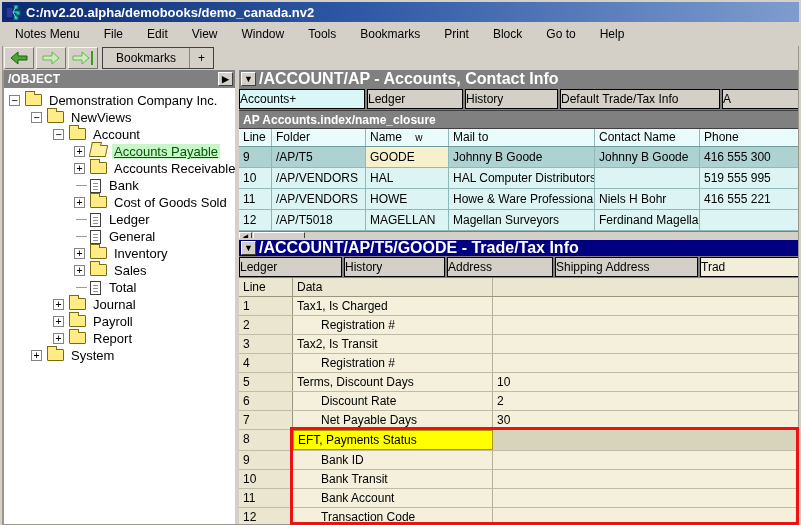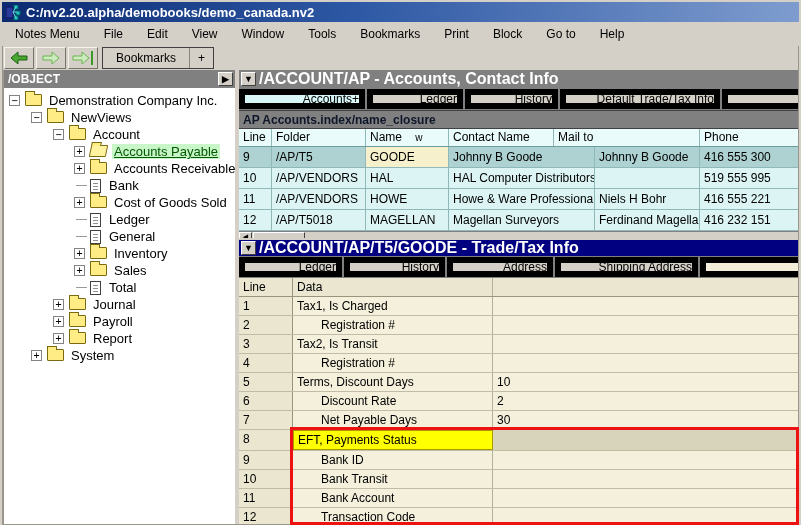--- a/index.html
+++ b/index.html
@@ -54,29 +54,29 @@
     background:repeating-linear-gradient(#909090 0 1px, transparent 1px 3px); }
   .tree-lbl { padding:0 2px; }
   .tree-row.selected .tree-lbl { color:#005a00; background:#c9f6c9; text-decoration:underline; }
   
   .right { position:absolute; left:237px; top:68px; right:1px; bottom:1px; display:flex; flex-direction:column; overflow:hidden; }
   .panel-header { height:18px; display:flex; align-items:center; gap:3px; padding:0 2px; flex:none; }
   .ph-gray { background:#808080; }
   .ph-navy { background:#000080; }
   .panel-title { color:#fff; font-weight:bold; font-size:16px; white-space:nowrap; }
   .tabs { height:22px; background:#808080; display:flex; gap:2px; padding:1px 0; flex:none; overflow:hidden; }
-  .tab { border:6px solid #000000; background:#d4d0c8; display:flex; align-items:center; justify-content:flex-end;
+  .tab { border:1px solid #000000; background:#d4d0c8; display:flex; align-items:center; justify-content:flex-start;
     font-size:12px; flex:none; white-space:nowrap; }
   .tab.active-cyan { background:#d9f7f7; }
   .tab.active-beige { background:#f2eeda; }
   .t1{width:126px}.t2{width:96px}.t3{width:93px}.t4{width:160px}.t5{width:150px}
   .b1{width:103px}.b2{width:101px}.b3{width:106px}.b4{width:143px}.b5{width:160px}
   
   .top-panel { height:168px; flex:none; display:flex; flex-direction:column; overflow:hidden; }
-  .table-title { height:18px; background:#808080; color:#0f172a; font-weight:bold; font-size:12px;
+  .table-title { height:18px; background:#808080; color:#ffffff; font-weight:bold; font-size:12px;
     display:flex; align-items:center; padding:0 4px; flex:none; border-top:1px solid #404040; }
   .top-table { flex:none; display:flex; flex-direction:column; border-top:1px solid #404040; }
   .tt-head { display:flex; height:18px; background:#e9fbfb; border-bottom:1px solid #6d9c9c; }
   .tt-cell { border-right:1px solid #8fb8b8; padding:1px 4px; font-size:12px; overflow:hidden; white-space:nowrap; }
   .c-line{width:33px}.c-folder{width:94px}.c-name{width:83px}.c-mail{width:146px}.c-contact{width:105px}.c-phone{flex:1;border-right:none}
   .tt-row { display:flex; height:21px; background:#dcf4f4; border-bottom:1px solid #8fb8b8; align-items:stretch; }
   .tt-row .tt-cell { padding-top:3px; }
   .tt-row.sel { background:#aed2d2; }
   .cursor-cell { background:#f6f1cc !important; }
   .sort-ind { font-size:10px; margin-left:10px; }
@@ -272,22 +272,22 @@
       </div>
       <div class="table-title">AP Accounts.index/name_closure</div>
       <div class="top-table">
         <div class="tt-head">
           <div class="tt-cell c-line">Line</div>
           <div class="tt-cell c-folder">Folder</div>
           <div class="tt-cell c-name">
             <span>Name</span>
             <span class="sort-ind">w</span>
           </div>
+          <div class="tt-cell c-mail">Mail to</div>
           <div class="tt-cell c-contact">Contact Name</div>
-          <div class="tt-cell c-mail">Mail to</div>
           <div class="tt-cell c-phone">Phone</div>
         </div>
         <div class="tt-row sel">
           <div class="tt-cell c-line">9</div>
           <div class="tt-cell c-folder">/AP/T5</div>
           <div class="tt-cell c-name cursor-cell">GOODE</div>
           <div class="tt-cell c-mail">Johnny B Goode</div>
           <div class="tt-cell c-contact">Johnny B Goode</div>
           <div class="tt-cell c-phone">416 555 300</div>
         </div>
@@ -306,21 +306,20 @@
           <div class="tt-cell c-mail">Howe &amp; Ware Professional Co</div>
           <div class="tt-cell c-contact">Niels H Bohr</div>
           <div class="tt-cell c-phone">416 555 221</div>
         </div>
         <div class="tt-row">
           <div class="tt-cell c-line">12</div>
           <div class="tt-cell c-folder">/AP/T5018</div>
           <div class="tt-cell c-name">MAGELLAN</div>
           <div class="tt-cell c-mail">Magellan Surveyors</div>
           <div class="tt-cell c-contact">Ferdinand Magellan</div>
-          <div class="tt-cell c-phone">416 232 151</div>
         </div>
       </div>
       <div class="h-scroll">
         <div class="hs-btn">◀</div>
         <div class="hs-thumb"></div>
       </div>
     </div>
 
     <div class="bottom-panel">
       <div class="panel-header ph-navy">

